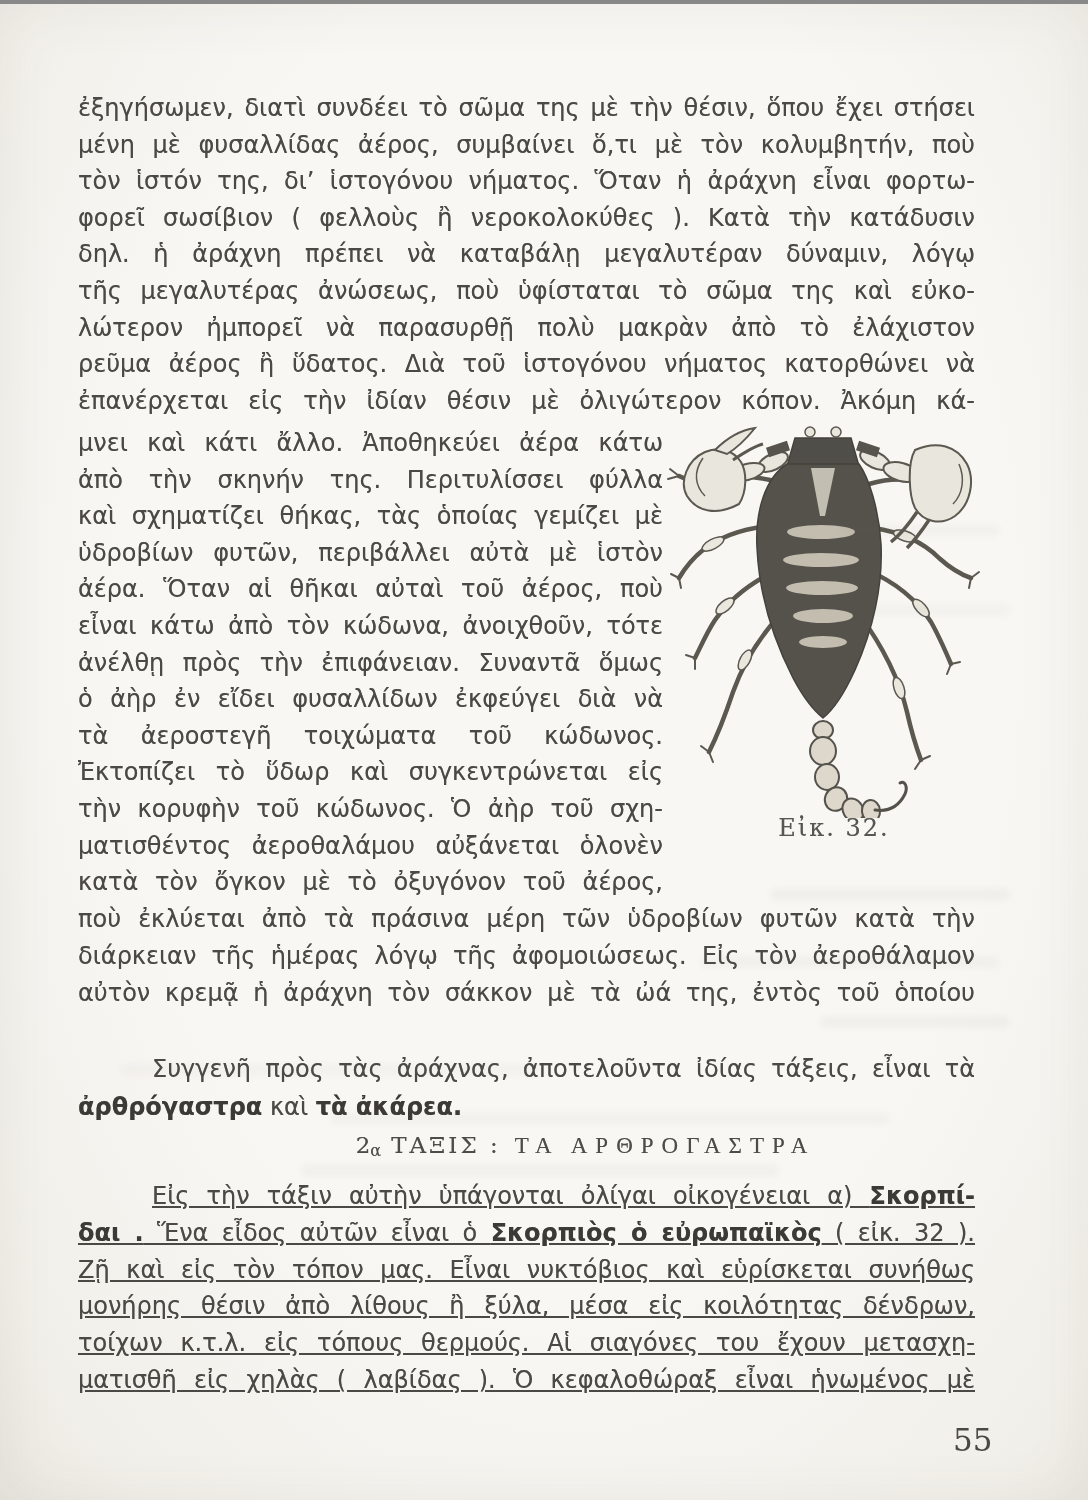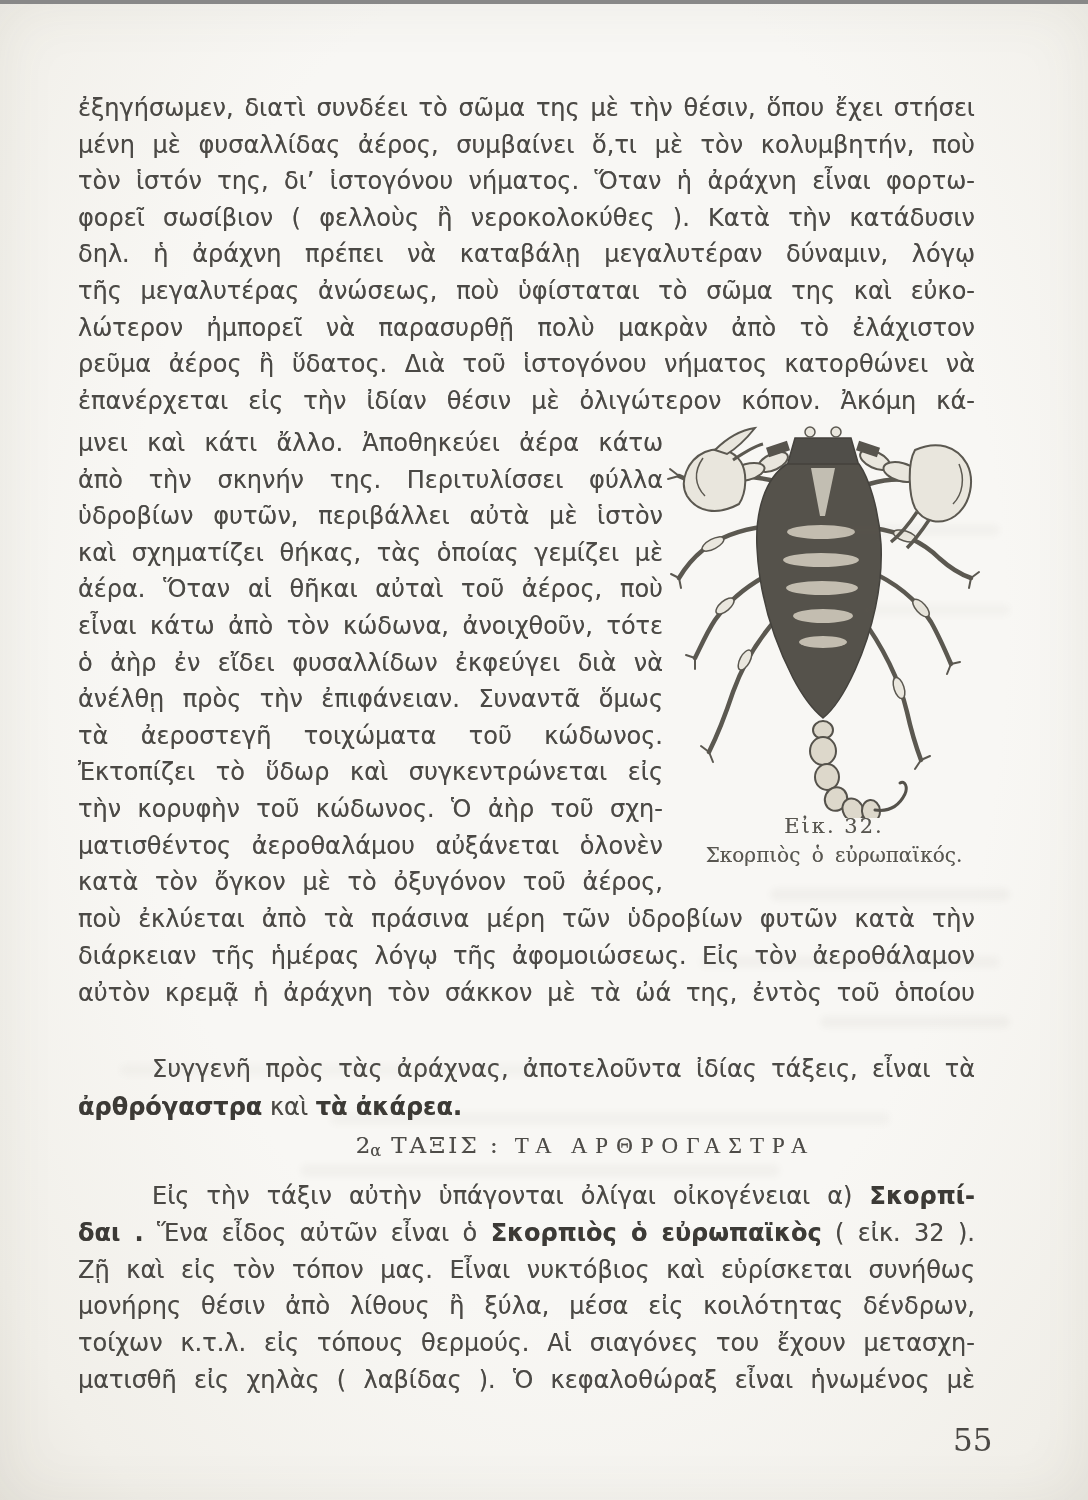--- a/index.html
+++ b/index.html
@@ -23,39 +23,39 @@
     white-space:normal;
     text-shadow:0 0 0.6px rgba(75,73,69,0.55);
   }
   .ln.short{text-align-last:left;}
   .ln.indent{text-indent:74px;}
   .ln b{color:#3c3a36;}
   #blkA{left:78px;top:86px;width:897px;line-height:36.6px;}
   #blkN{left:78px;top:421px;width:585px;line-height:36.6px;}
   #blkC{left:78px;top:897px;width:897px;line-height:37px;}
   #blkP2{left:78px;top:1046px;width:897px;line-height:38px;}
-  #blkP3{left:78px;top:1174px;width:897px;line-height:36.8px;}
+  #blkP3{left:78px;top:1174px;width:897px;line-height:36.8px;text-decoration:underline;}
   #heading{
     left:78px;top:1128px;width:897px;
     box-sizing:border-box;padding-left:118px;
     text-align:center;
     font-family:"DejaVu Serif", serif;
     font-size:23px;color:#4e4c48;
     text-shadow:0 0 0.6px rgba(78,76,72,0.5);
   }
   #heading .taxis{letter-spacing:3px;margin-left:10px;}
   #heading .wide{letter-spacing:8px;margin-left:14px;font-family:Liberation Serif, serif;}
   #heading .sub{font-size:16px;vertical-align:-3px;}
   #figure{left:653px;top:416px;width:355px;height:398px;}
   #caption{
     left:658px;top:810px;width:352px;
     text-align:center;font-family:"DejaVu Serif", serif;color:#585650;
     text-shadow:0 0 0.6px rgba(88,86,80,0.5);
   }
-  #caption .cap1{font-size:21px;letter-spacing:2px;}
+  #caption .cap1{font-size:24px;letter-spacing:2px;}
   #caption .cap2{font-size:20px;margin-top:5px;word-spacing:5px;}
   #pageno{
     left:953px;top:1418px;
     font-family:"DejaVu Serif", serif;font-size:31px;color:#4b4945;
   }
   
   .bleed{position:absolute;background:#6e685c;border-radius:8px;filter:blur(3px);}
 </style>
 </head>
 <body>
@@ -70,26 +70,26 @@
     <div class="ln">δηλ. ἡ ἀράχνη πρέπει νὰ καταβάλῃ μεγαλυτέραν δύναμιν, λόγῳ</div>
     <div class="ln">τῆς μεγαλυτέρας ἀνώσεως, ποὺ ὑφίσταται τὸ σῶμα της καὶ εὐκο-</div>
     <div class="ln">λώτερον ἠμπορεῖ νὰ παρασυρθῇ πολὺ μακρὰν ἀπὸ τὸ ἐλάχιστον</div>
     <div class="ln">ρεῦμα ἀέρος ἢ ὕδατος. Διὰ τοῦ ἱστογόνου νήματος κατορθώνει νὰ</div>
     <div class="ln">ἐπανέρχεται εἰς τὴν ἰδίαν θέσιν μὲ ὀλιγώτερον κόπον. Ἀκόμη κά-</div>
   </div>
 
   <div class="blk" id="blkN">
     <div class="ln">μνει καὶ κάτι ἄλλο. Ἀποθηκεύει ἀέρα κάτω</div>
     <div class="ln">ἀπὸ τὴν σκηνήν της. Περιτυλίσσει φύλλα</div>
+    <div class="ln">καὶ σχηματίζει θήκας, τὰς ὁποίας γεμίζει μὲ</div>
     <div class="ln">ὑδροβίων φυτῶν, περιβάλλει αὐτὰ μὲ ἱστὸν</div>
-    <div class="ln">καὶ σχηματίζει θήκας, τὰς ὁποίας γεμίζει μὲ</div>
     <div class="ln">ἀέρα. Ὅταν αἱ θῆκαι αὐταὶ τοῦ ἀέρος, ποὺ</div>
     <div class="ln">εἶναι κάτω ἀπὸ τὸν κώδωνα, ἀνοιχθοῦν, τότε</div>
+    <div class="ln">ἀνέλθῃ πρὸς τὴν ἐπιφάνειαν. Συναντᾶ ὅμως</div>
     <div class="ln">ὁ ἀὴρ ἐν εἴδει φυσαλλίδων ἐκφεύγει διὰ νὰ</div>
-    <div class="ln">ἀνέλθῃ πρὸς τὴν ἐπιφάνειαν. Συναντᾶ ὅμως</div>
     <div class="ln">τὰ ἀεροστεγῆ τοιχώματα τοῦ κώδωνος.</div>
     <div class="ln">Ἐκτοπίζει τὸ ὕδωρ καὶ συγκεντρώνεται εἰς</div>
     <div class="ln">τὴν κορυφὴν τοῦ κώδωνος. Ὁ ἀὴρ τοῦ σχη-</div>
     <div class="ln">ματισθέντος ἀεροθαλάμου αὐξάνεται ὁλονὲν</div>
     <div class="ln">κατὰ τὸν ὄγκον μὲ τὸ ὀξυγόνον τοῦ ἀέρος,</div>
   </div>
 
   <div class="blk" id="blkC">
     <div class="ln">ποὺ ἐκλύεται ἀπὸ τὰ πράσινα μέρη τῶν ὑδροβίων φυτῶν κατὰ τὴν</div>
     <div class="ln">διάρκειαν τῆς ἡμέρας λόγῳ τῆς ἀφομοιώσεως. Εἰς τὸν ἀεροθάλαμον</div>
@@ -193,21 +193,20 @@
         <ellipse cx="183" cy="379" rx="11" ry="12" transform="rotate(25 183 379)"></ellipse>
         <ellipse cx="200" cy="390" rx="12" ry="10" transform="rotate(60 200 390)"></ellipse>
         <ellipse cx="218" cy="391" rx="11" ry="9" transform="rotate(85 218 391)"></ellipse>
       </g>
       <path d="M222,390 C236,392 246,386 252,374 C255,367 252,360 247,363" fill="none" stroke="#55524b" stroke-width="3" stroke-linecap="round"></path>
     </svg>
   </div>
 
   <div class="blk" id="caption">
     <div class="cap1">Εἰκ. 32.</div>
-    <div class="cap2">Σκορπιὸς ὁ εὐρωπαϊκός.</div>
   </div>
 
   <div class="bleed" style="left:770px;top:884px;width:240px;height:13px;opacity:0.05;"></div>
   <div class="bleed" style="left:700px;top:952px;width:300px;height:12px;opacity:0.045;"></div>
   <div class="bleed" style="left:820px;top:1012px;width:190px;height:12px;opacity:0.05;"></div>
   <div class="bleed" style="left:330px;top:1108px;width:560px;height:13px;opacity:0.04;"></div>
   <div class="bleed" style="left:300px;top:1160px;width:480px;height:13px;opacity:0.045;"></div>
   <div class="bleed" style="left:120px;top:1060px;width:420px;height:12px;opacity:0.035;"></div>
   <div class="bleed" style="left:840px;top:520px;width:160px;height:12px;opacity:0.04;"></div>
   <div class="bleed" style="left:860px;top:600px;width:150px;height:12px;opacity:0.035;"></div>

